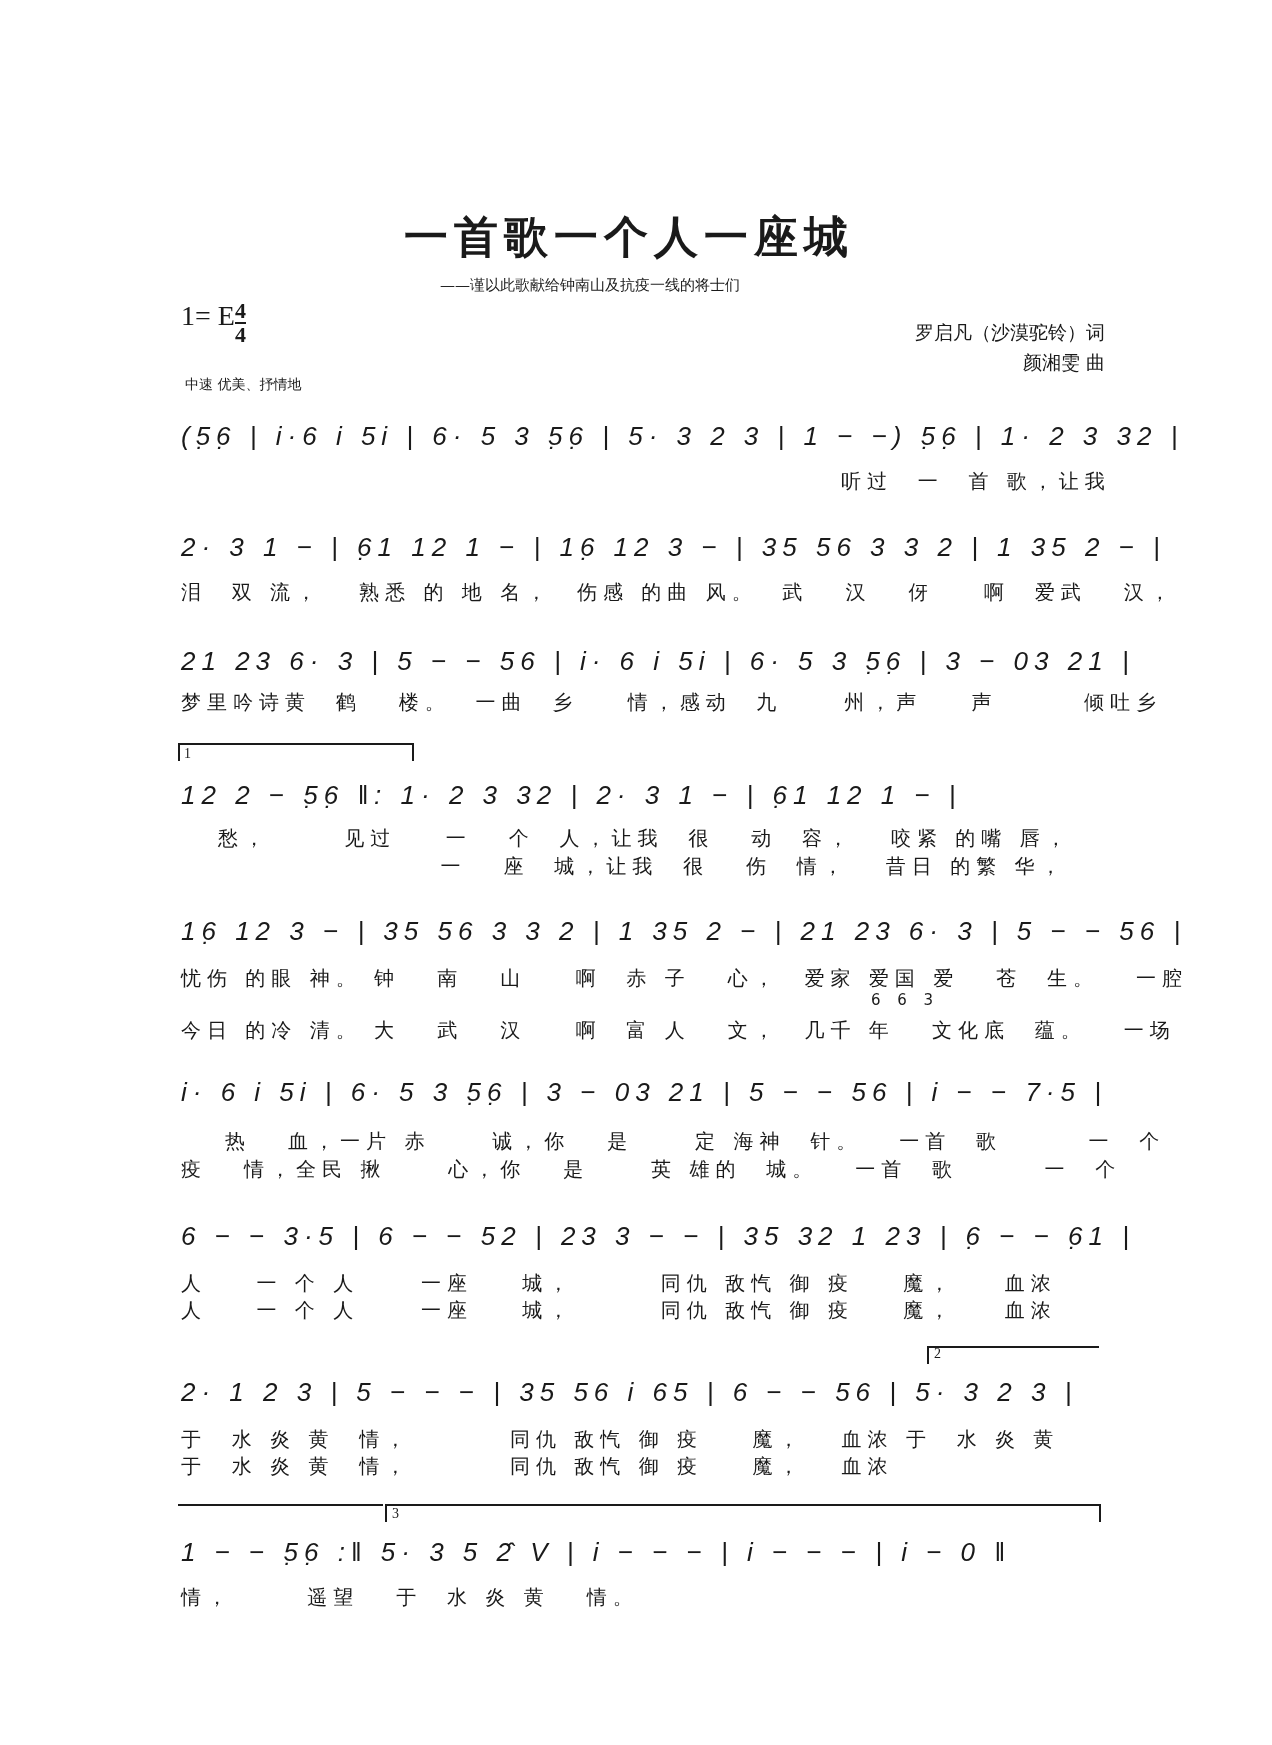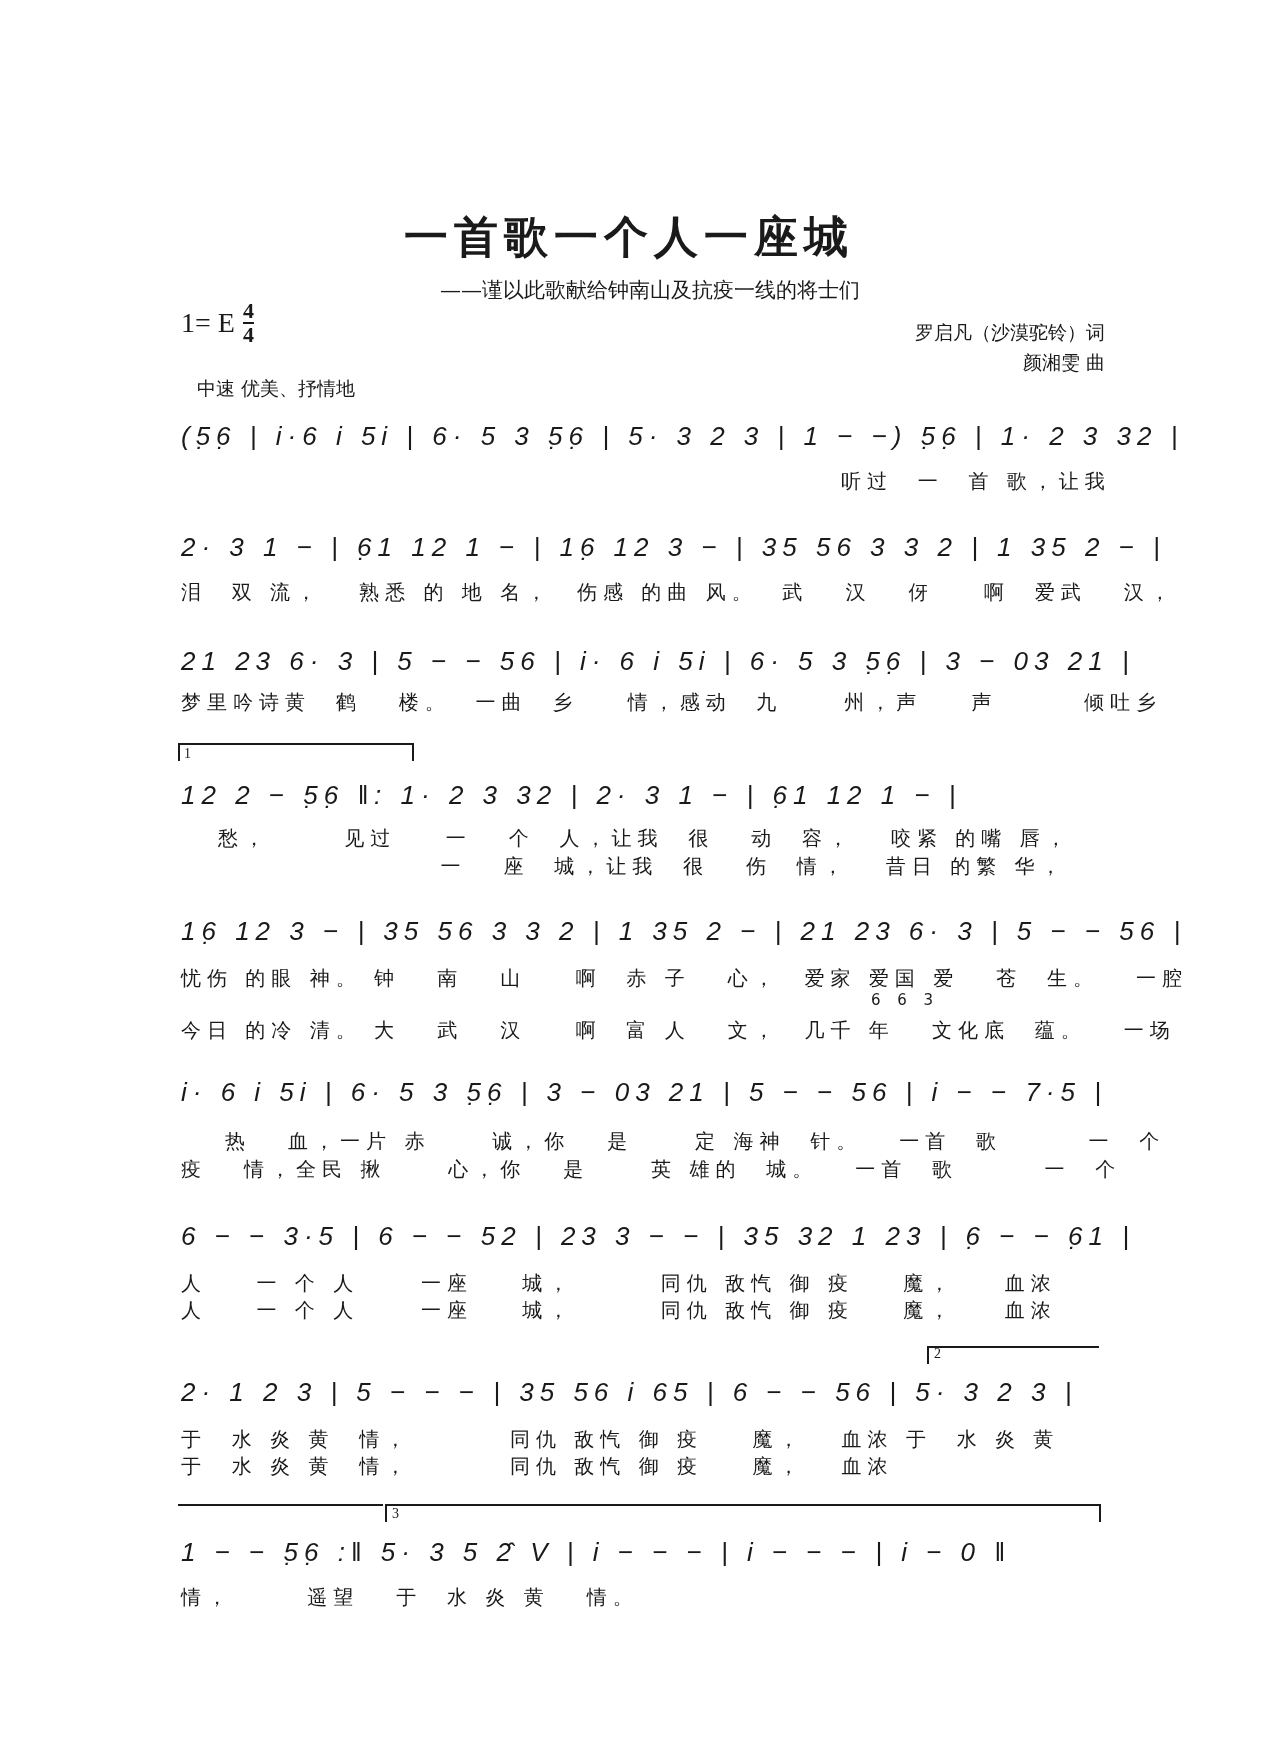--- a/index.html
+++ b/index.html
@@ -1,24 +1,24 @@
 <!DOCTYPE html>
 <html><head>
 <meta charset="utf-8">
 <style>
   html,body{margin:0;padding:0;background:#fff;}
   body{width:1272px;height:1745px;position:relative;overflow:hidden;color:#1a1a1a;font-family:"DejaVu Sans","Liberation Sans",sans-serif;}
   .abs{position:absolute;white-space:nowrap;}
   .title{left:0;width:1258px;top:208px;text-align:center;font-family:"DejaVu Serif","Liberation Serif",serif;font-size:44px;font-weight:bold;letter-spacing:6px;}
-  .subtitle{left:440px;top:276px;font-family:"DejaVu Serif","Liberation Serif",serif;font-size:21px;}
-  .key{left:181px;top:300px;font-family:"Liberation Serif","DejaVu Serif",serif;font-size:28px;display:flex;align-items:center;gap:8px;}
+  .subtitle{left:440px;top:276px;font-family:"DejaVu Serif","Liberation Serif",serif;font-size:15px;}
+  .key{left:181px;top:300px;font-family:"Liberation Serif","DejaVu Serif",serif;font-size:28px;display:flex;align-items:flex-start;}
   .frac{display:inline-flex;flex-direction:column;align-items:center;font-size:22px;line-height:22px;font-weight:bold;}
   .frac span:first-child{border-bottom:2px solid #1a1a1a;}
   .credit{right:167px;text-align:right;font-size:19px;}
-  .tempo{left:197px;top:376px;font-size:19px;}
+  .tempo{left:185px;top:376px;font-size:14px;}
   .staff{position:absolute;left:181px;width:920px;}
   .notes{position:absolute;left:0;right:0;display:flex;align-items:center;font-size:26px;height:40px;font-style:italic;}
   .lyr{position:absolute;left:0;right:0;font-size:20px;letter-spacing:6px;}
   .bracket{position:absolute;border-top:2px solid #1a1a1a;height:16px;}
   .bracket.l{border-left:2px solid #1a1a1a;}
   .bracket.r{border-right:2px solid #1a1a1a;}
   .bnum{position:absolute;font-family:"Liberation Serif",serif;font-size:14px;}
 </style>
 </head>
 <body>

